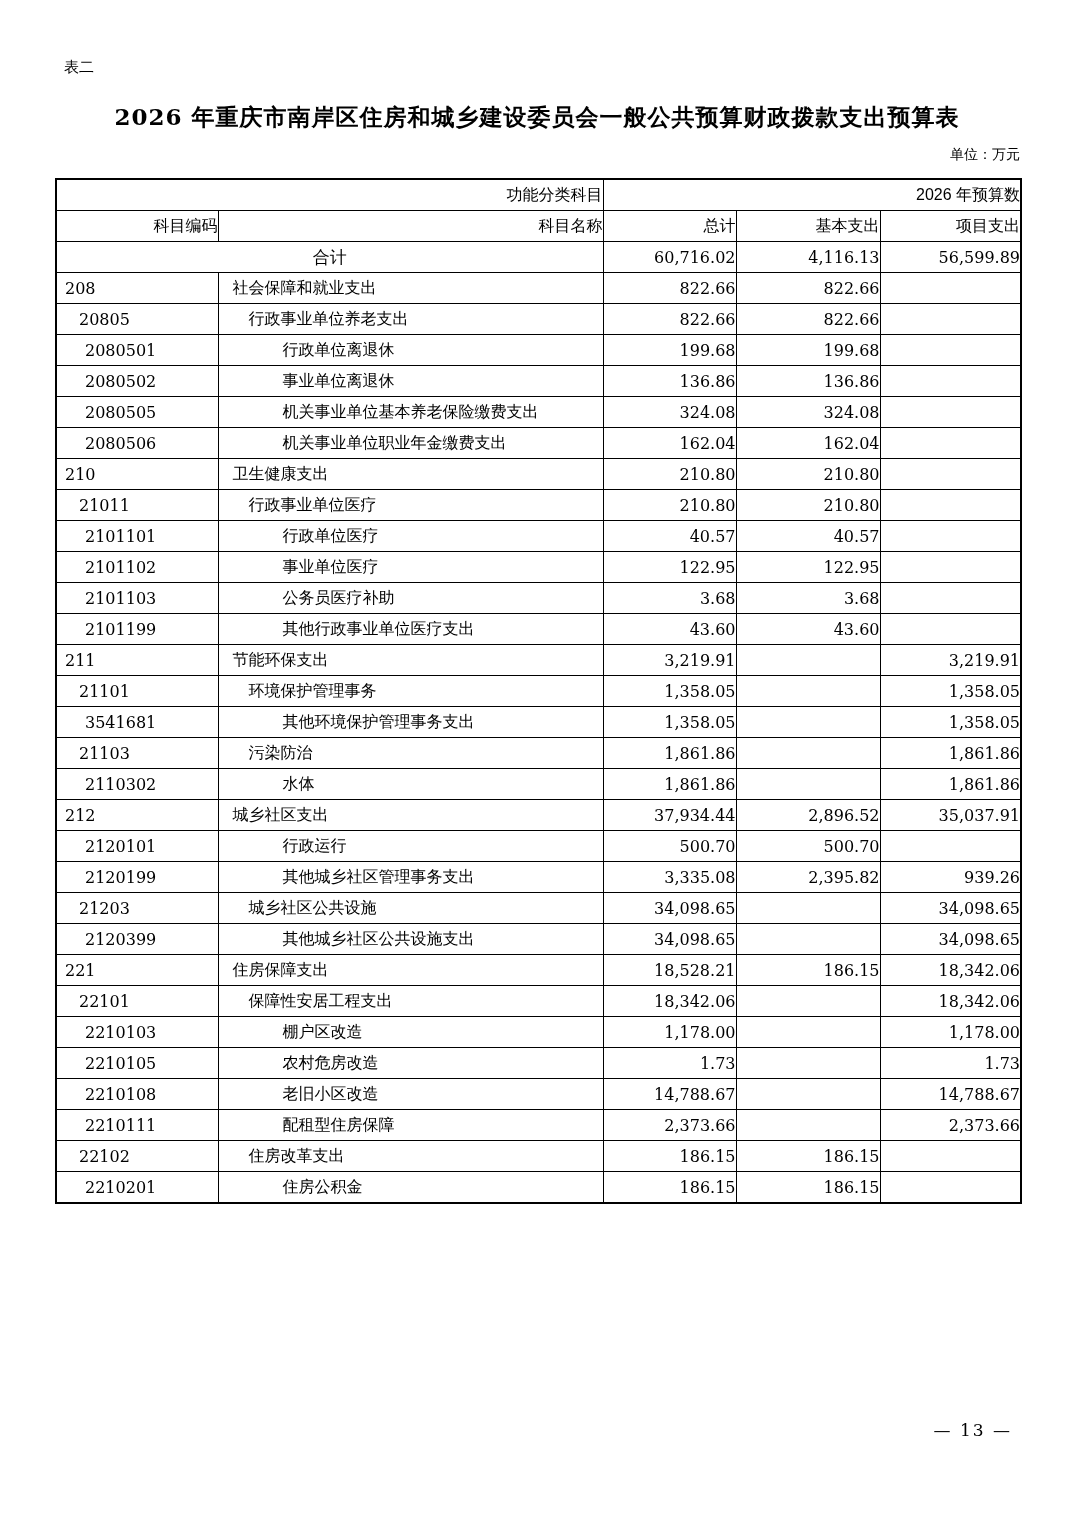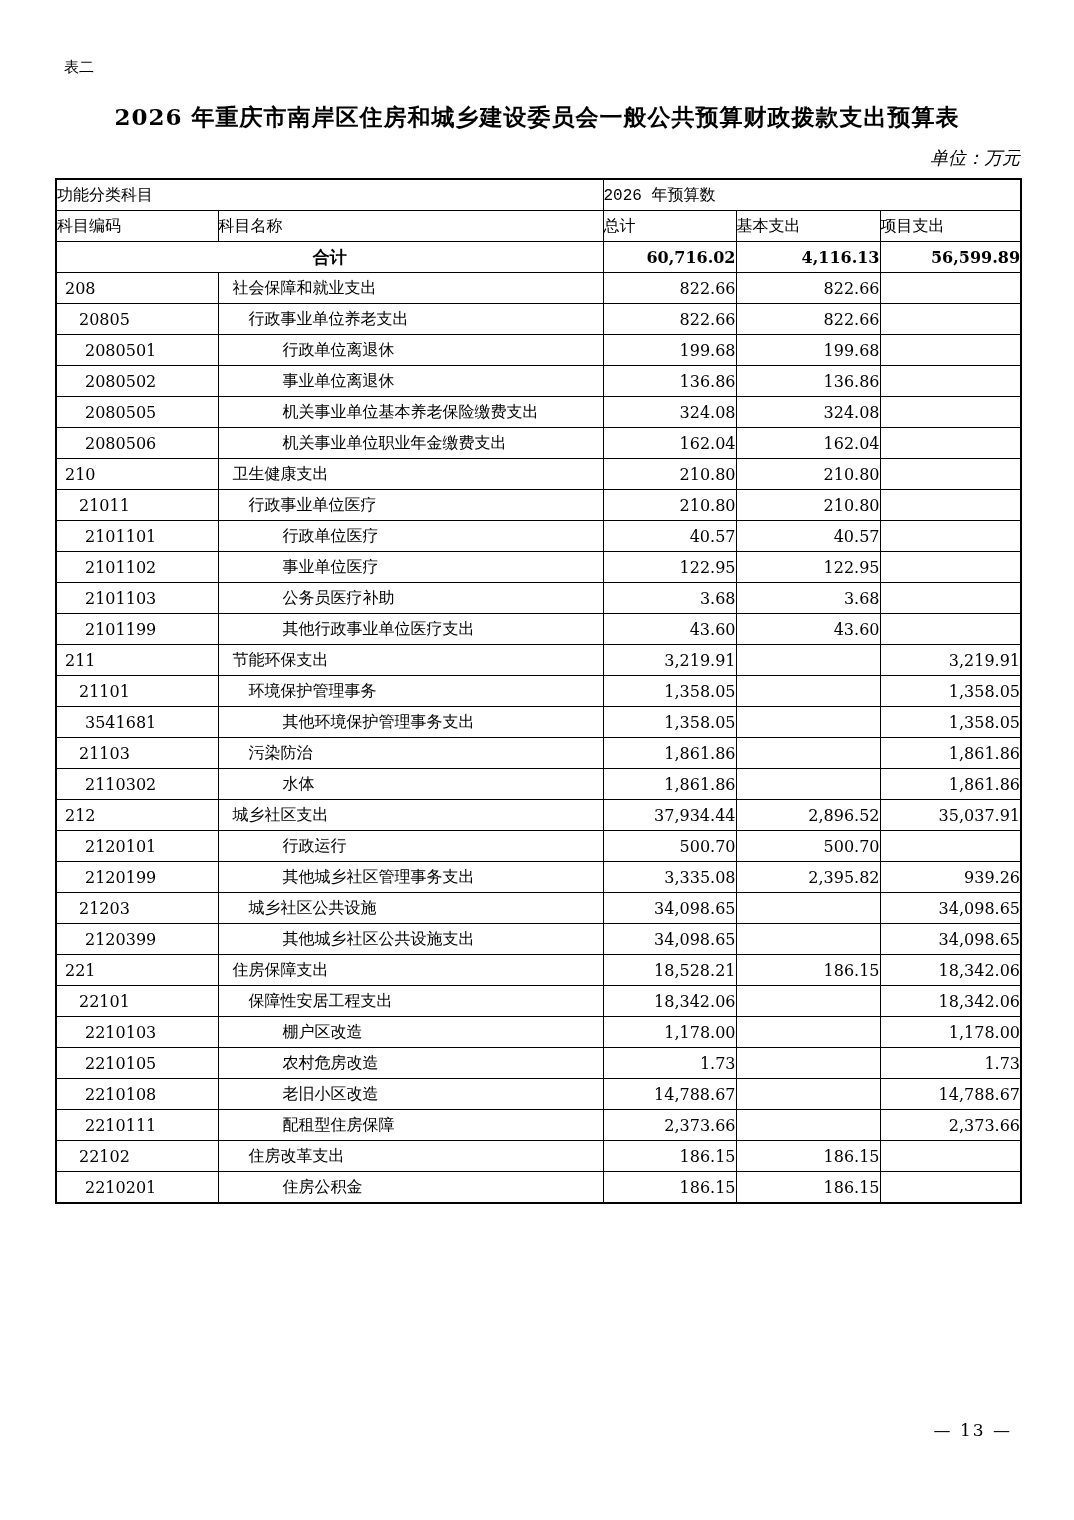--- a/index.html
+++ b/index.html
@@ -17,47 +17,46 @@
     font-size: 15px;
   }
   .page-title {
     position: absolute; left: 0; right: 0; top: 102px;
     text-align: center;
     font-size: 23px; font-weight: bold;
     letter-spacing: 1px;
   }
   .unit-note {
     position: absolute; right: 54px; top: 146px;
-    font-size: 18px;
-    font-style: italic;
+    font-size: 14px;
   }
   table.budget {
     position: absolute; left: 55px; top: 178px;
     width: 965px;
     border-collapse: collapse;
     table-layout: fixed;
   }
   table.budget td, table.budget th {
     border: 1px solid #000;
     height: 30px;
     padding: 0;
     font-size: 16px;
     font-weight: normal;
     overflow: hidden;
     white-space: nowrap;
   }
   table.budget { border: 2px solid #000; }
   thead th {
-    font-family: Liberation Mono, monospace;
+    font-family: Liberation Sans, sans-serif;
     font-weight: bold;
     font-size: 17px;
-    text-align: left;
+    text-align: right;
   }
   td.num { text-align: right; padding-right: 14px; font-variant-numeric: tabular-nums; }
-  tr.total-row td { font-weight: bold; }
+  tr.total-row td { font-weight: normal; }
   tr.total-row td.label { text-align: center; font-size: 17px; }
   td.code { text-align: left; }
   td.name { text-align: left; }
   td.code.l1 { padding-left: 8px; }
   td.code.l2 { padding-left: 22px; }
   td.code.l3 { padding-left: 28px; }
   td.name.l1 { padding-left: 14px; }
   td.name.l2 { padding-left: 30px; }
   td.name.l3 { padding-left: 64px; }
   .page-number {

